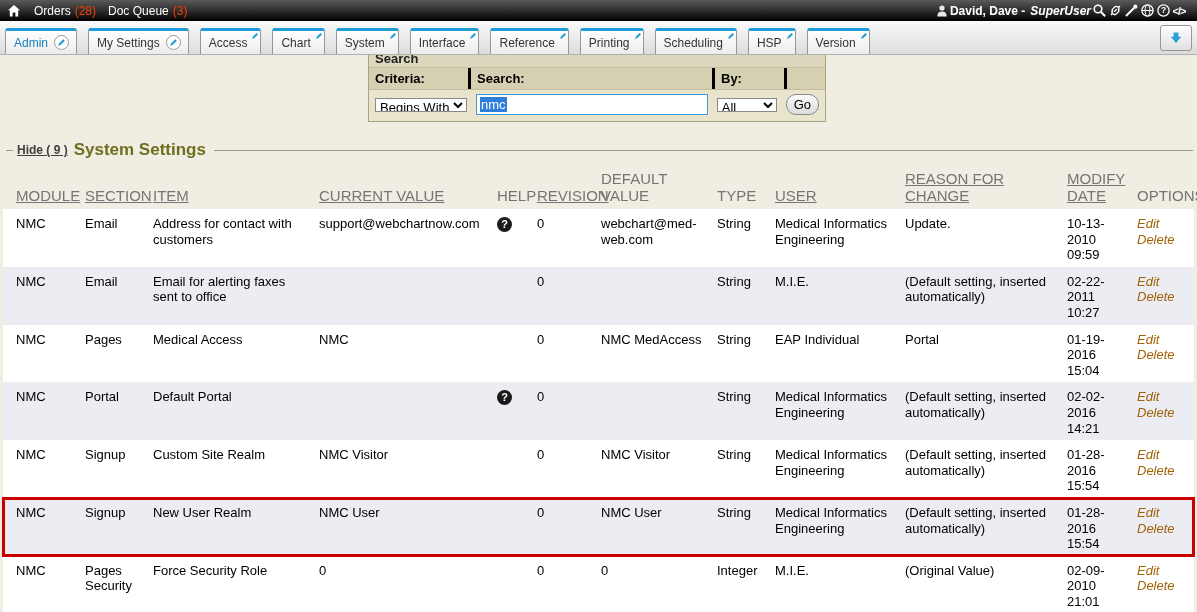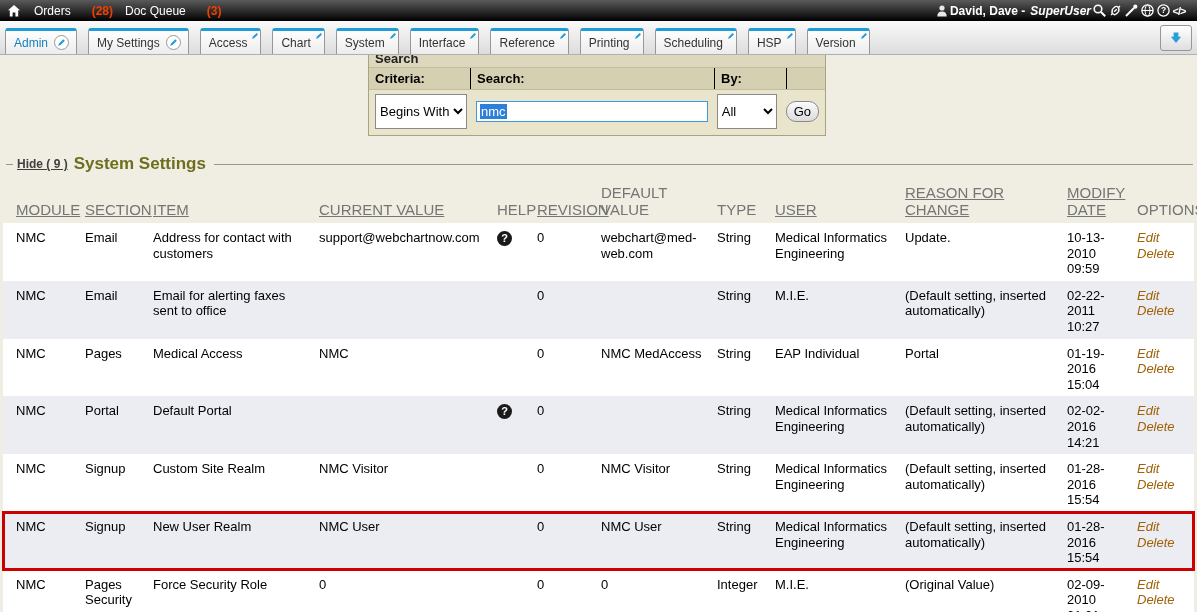--- a/index.html
+++ b/index.html
@@ -4,21 +4,21 @@
 <style>
   * { box-sizing: border-box; margin: 0; padding: 0; }
   html,body { width:1197px; height:612px; overflow:hidden; }
   body { font-family:"Liberation Sans", sans-serif; background:#f0ede2; color:#000; }
 
   
   .topbar { height:21px; background:linear-gradient(#5a5a5a,#2a2a2a 55%,#000); color:#fff;
             display:flex; align-items:center; font-size:12px; padding:0 6px; }
   .topbar .grp { display:flex; align-items:center; gap:5px; }
   .topbar .navlink { color:#fff; margin-left:12px; cursor:pointer; }
-  .topbar .count { color:#f04000; font-weight:bold; margin-left:21px; }
+  .topbar .count { color:#f04000; font-weight:normal; margin-left:4px; }
   .topbar-right { margin-left:auto; display:flex; align-items:center; padding-right:4px; }
   .topbar-right .uname { font-weight:bold; }
   .topbar-right .urole { font-style:italic; font-weight:bold; }
   .tico { display:inline-flex; align-items:center; justify-content:center; width:16px; height:16px; }
   .code-glyph { font-weight:bold; font-size:11px; letter-spacing:-1px; }
 
   
   .tabbar { position:relative; z-index:2; height:34px; background:linear-gradient(#fafafa,#dcdcdc);
             border-bottom:1px solid #b0b0b0; display:flex; align-items:flex-end; padding:0 5px; }
   .tab-list { display:flex; align-items:flex-start;gap:8px; }
@@ -33,24 +33,24 @@
   .arrow-btn { margin-left:auto; margin-bottom:3px; width:32px; height:26px; border:1px solid #979797;
                border-radius:3px; background:linear-gradient(#ffffff,#dfdfdf);
                display:flex; align-items:center; justify-content:center; cursor:pointer; }
 
   
   .search-panel { position:relative; z-index:1; width:458px; margin:-7px 16px 0 368px;
                   border:1px solid #a8a383; background:#ddd8bd; font-size:13px; }
   .search-title { padding:2px 6px 1px 6px; font-weight:bold; color:#222; border-bottom:1px solid #c2bd9f; }
   .search-labels { display:grid; grid-template-columns:102px 244px 72px 1fr; background:#d5d0b1;
                    font-weight:bold; border-bottom:1px solid #c2bd9f; }
-  .search-labels > div { padding:3px 6px; border-right:1px solid #000000; }
+  .search-labels > div { padding:3px 6px; border-right:3px solid #000000; }
   .search-labels > div:last-child { border-right:none; }
   .search-controls { display:flex; align-items:center; gap:9px; padding:4px 6px 6px 6px; background:#e9e5cc; }
-  .search-controls select { font-family:"Liberation Sans",sans-serif; font-size:13px; height:35px;
+  .search-controls select { font-family:"Liberation Sans",sans-serif; font-size:13px; height:14px;
                             border:1px solid #8a8a8a; background:#fff; }
   .sel-criteria { width:92px; }
   .sel-by { width:60px; }
   .fake-input { width:232px; height:21px; border:1px solid #3b97e0; background:#fff;
                 display:flex; align-items:center; padding:0 3px; font-size:13px; cursor:text; }
   .fake-input .seltext { background:#2e7fd9; color:#fff; padding:0 1px; }
   .go-btn { height:21px; padding:0 7px; font-size:13px; font-family:"Liberation Sans",sans-serif;
             border:1px solid #8a8a8a; border-radius:10px; background:linear-gradient(#fbfbfb,#dcdcdc); cursor:pointer; }
 
   

